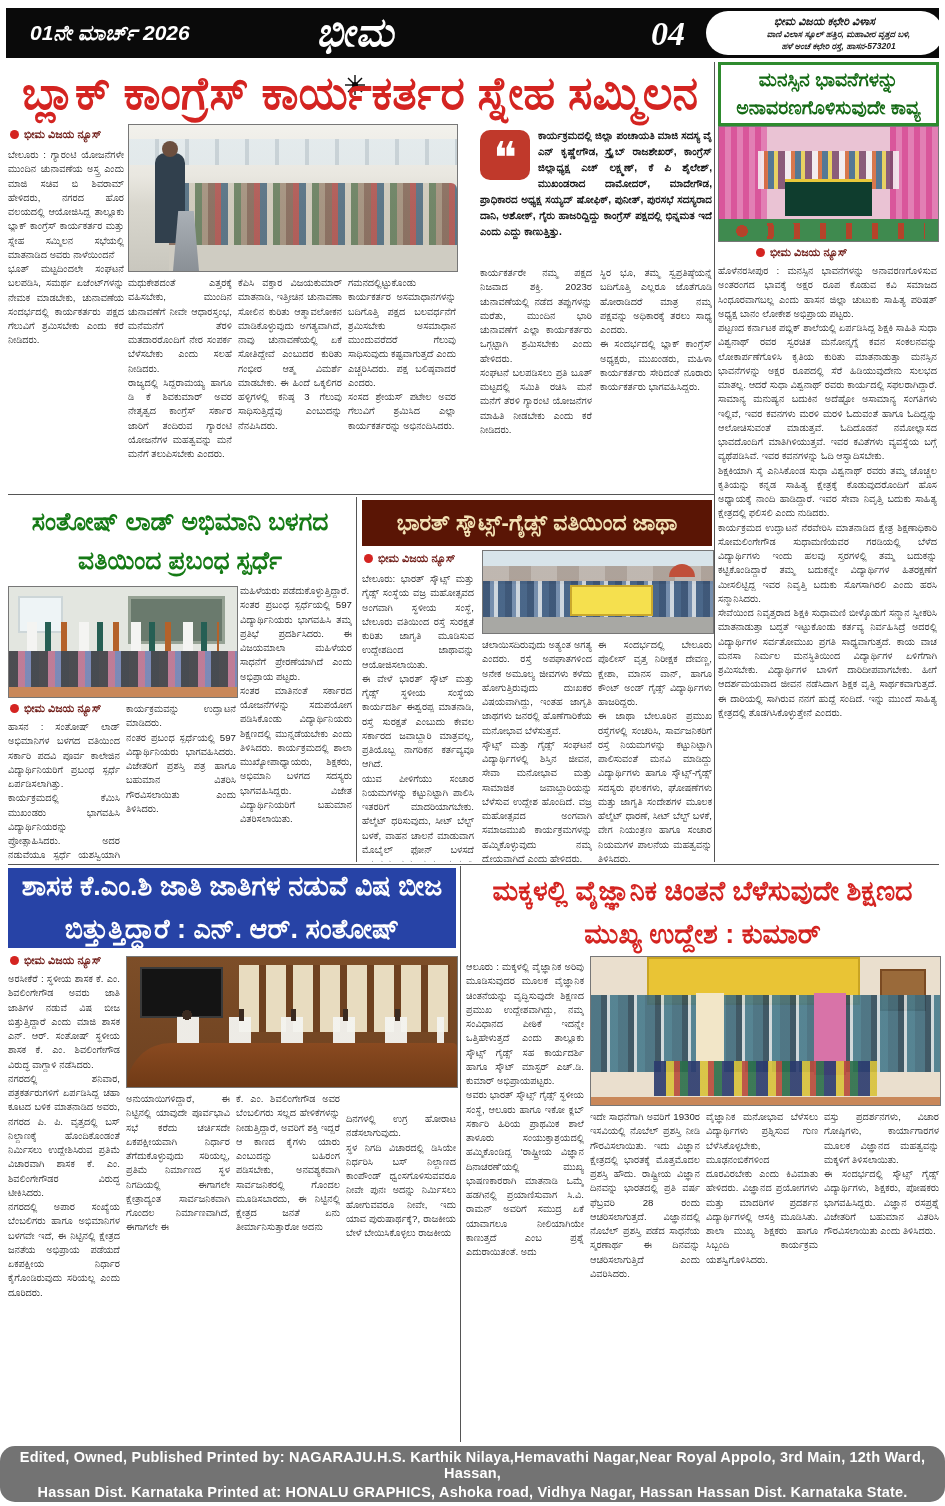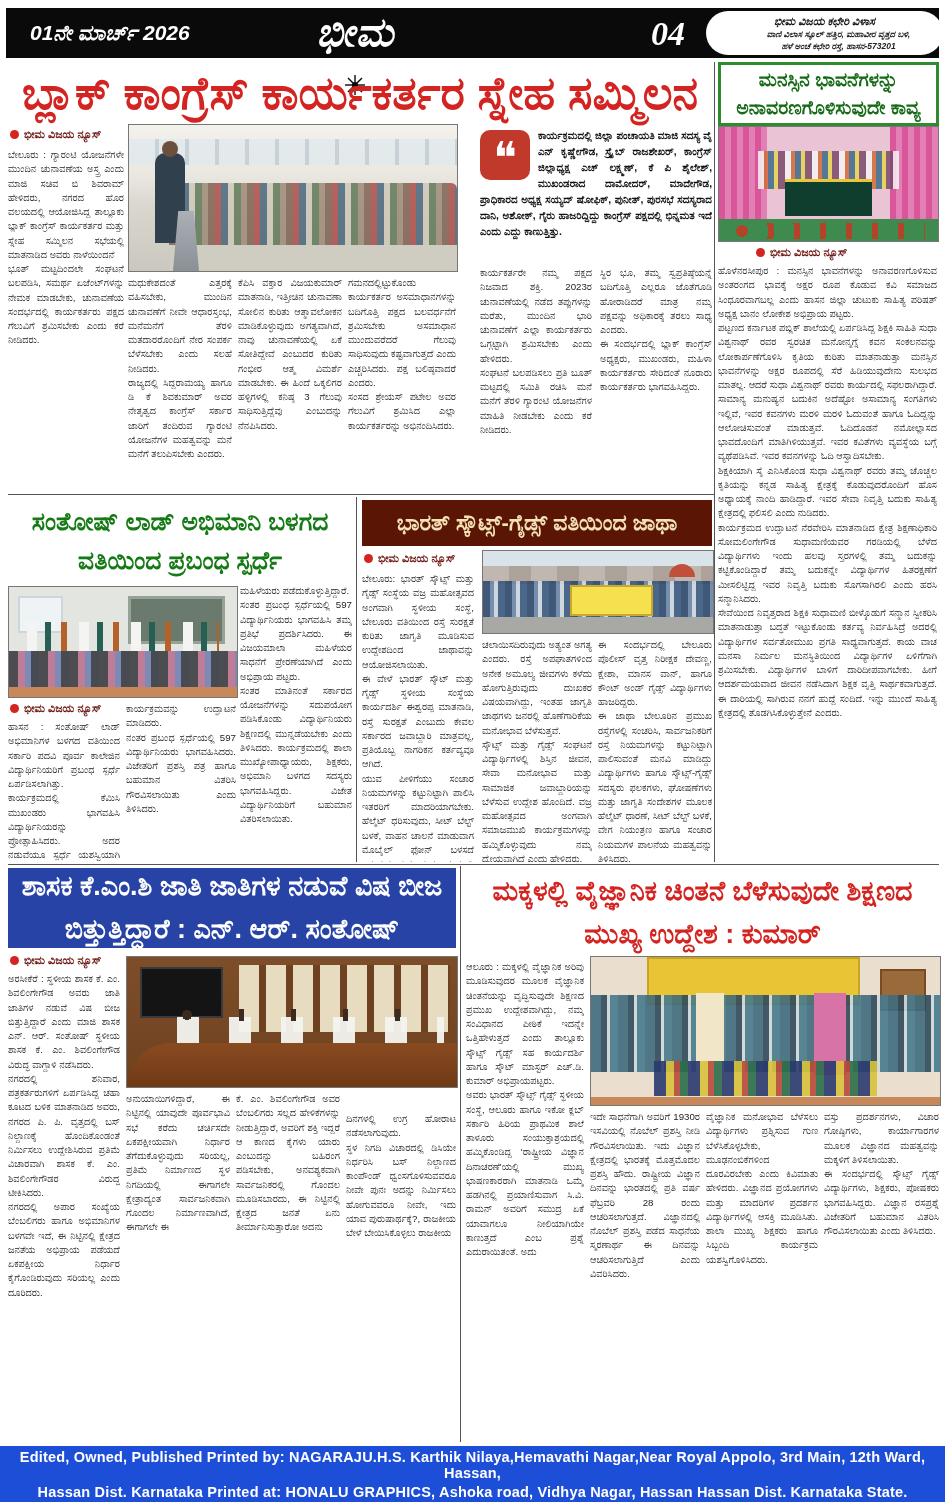--- a/index.html
+++ b/index.html
@@ -31,21 +31,21 @@
   .byline .dot{width:9px;height:9px;border-radius:50%;background:#d42421;flex:0 0 auto;}
   .quotebox{overflow:hidden;}
   .qicon{float:left;width:50px;height:50px;background:#c0392b;border-radius:10px;margin:2px 8px 2px 0;
          color:#fff;font-size:44px;line-height:58px;text-align:center;font-family:"Liberation Serif","DejaVu Serif",serif;}
   .qicon::before{content:"❝";}
   .qtext{font-size:10.3px;font-weight:bold;line-height:1.55;color:#111;text-align:justify;}
   .divider-v{background:#555;width:1px;}
   .divider-h{background:#555;height:1px;}
   .photo{border:1px solid #777;overflow:hidden;background:#ddd;}
   
-  .footer{background:#1d4ed8;color:#fff;text-align:center;display:flex;flex-direction:column;justify-content:center;gap:3px;}
+  .footer{background:#737373;color:#fff;text-align:center;display:flex;flex-direction:column;justify-content:center;gap:3px;border-radius:15px;}
   .footer div{font-size:14.5px;font-weight:bold;letter-spacing:.2px;}
 </style>
 </head>
 <body>
 
 <div id="page">
 
   <div class="abs topbar" style="left:6px;top:8px;width:933px;height:50px;font-style:italic;">
     <div class="abs date" style="left:24px;top:13px;">01ನೇ ಮಾರ್ಚ್ 2026</div>
     <div class="abs masthead" style="left:300px;top:2px;flex-direction:column;">

